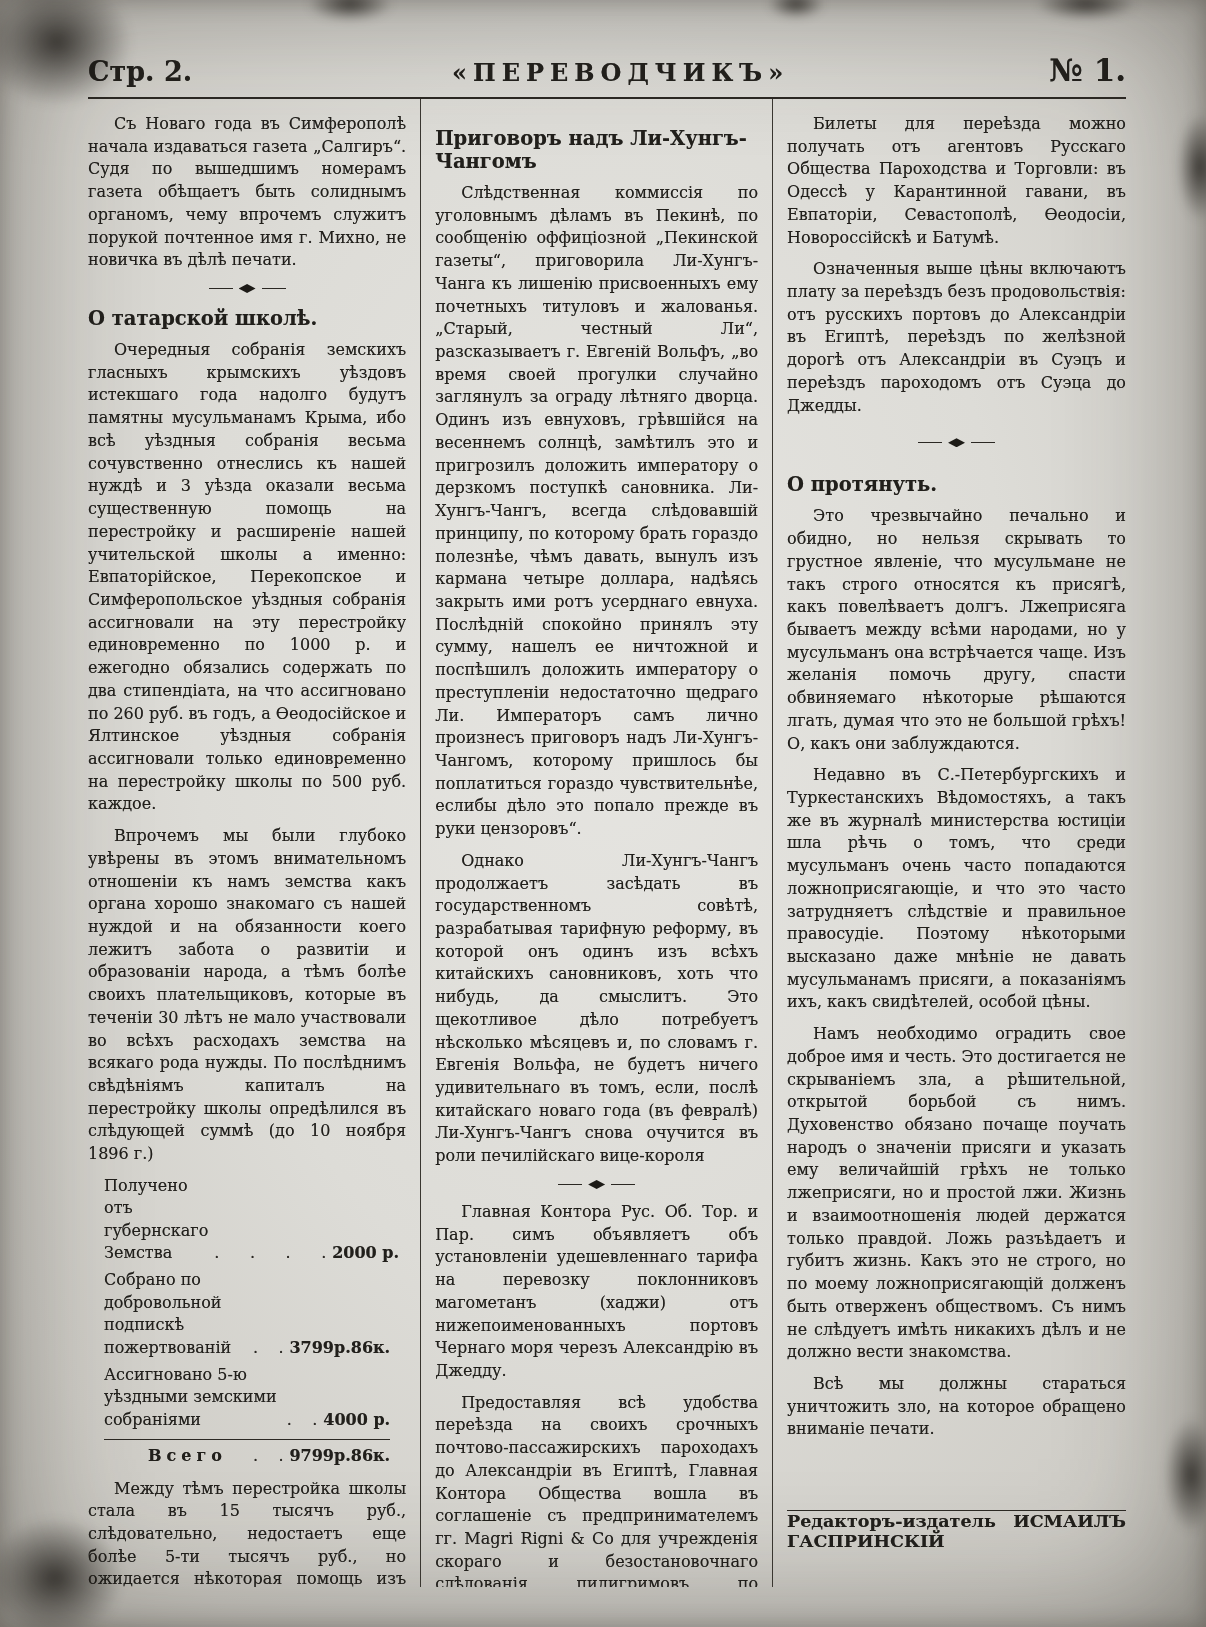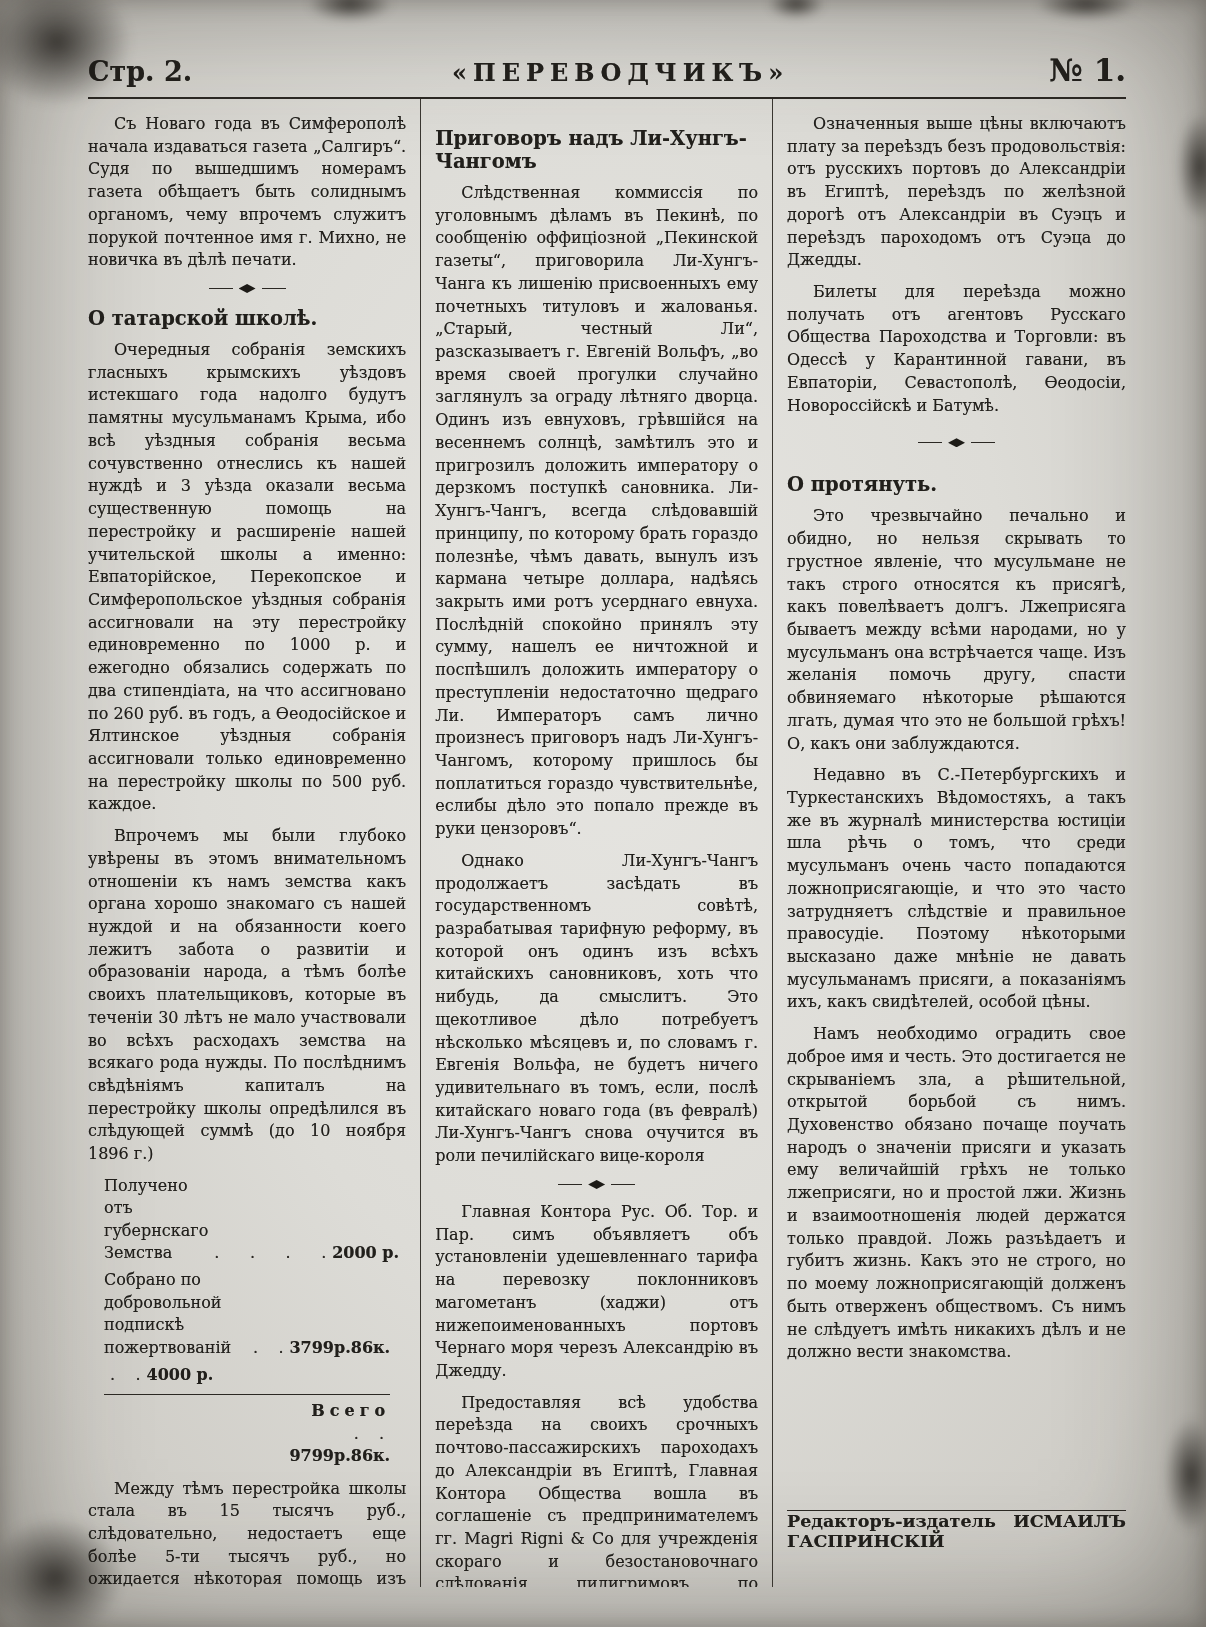--- a/index.html
+++ b/index.html
@@ -60,21 +60,21 @@
   .divider { display: flex; align-items: center; justify-content: center; gap: 6px; margin: 12px 0; }
   .divider .line { width: 24px; height: 1px; background: #2b2823; }
   .diamond { width: 17px; height: 9px; background: #1d1b17;
     clip-path: polygon(50% 0, 100% 50%, 50% 100%, 0 50%); }
 
   .ledger { margin: 4px 16px 10px; font-size: 16px; line-height: 1.4; }
   .ledger-row { display: flex; align-items: flex-end; margin: 5px 0; }
   .l-label { flex: 1 1 auto; text-align: left; }
   .l-dots { white-space: pre; padding: 0 6px; color: #2a2722; }
   .l-value { flex: 0 0 auto; text-align: right; font-weight: bold; }
-  .ledger-row.total { border-top: 1px solid #2b2823; padding-top: 5px; margin-top: 8px; flex-direction: column; }
+  .ledger-row.total { border-top: 1px solid #2b2823; padding-top: 5px; margin-top: 8px; }
   .ledger-row.total .l-label { letter-spacing: 5px; padding-left: 44px; font-weight: bold; }
 
   .editor-line {
     margin-top: auto; margin-bottom: 36px;
     border-top: 1px solid #2b2823; 
     font-size: 17.5px; font-weight: bold;
     text-align: justify; text-align-last: justify;
   }
 </style>
 </head>
@@ -116,20 +116,21 @@
           <span class="l-label">Получено отъ губернскаго Земства</span>
           <span class="l-dots">.      .      .      .</span>
           <span class="l-value">2000 р.</span>
         </div>
         <div class="ledger-row">
           <span class="l-label">Собрано по добровольной подпискѣ пожертвованій</span>
           <span class="l-dots">.    .</span>
           <span class="l-value">3799р.86к.</span>
         </div>
         <div class="ledger-row">
+          <span class="l-label">Ассигновано 5-ю уѣздными земскими собраніями</span>
           <span class="l-dots">.    .</span>
           <span class="l-value">4000 р.</span>
         </div>
         <div class="ledger-row total">
           <span class="l-label">Всего</span>
           <span class="l-dots">.    .</span>
           <span class="l-value">9799р.86к.</span>
         </div>
       </div>
 
@@ -147,31 +148,32 @@
         <span class="diamond"></span>
         <span class="line"></span>
       </div>
 
       <p class="para">Главная Контора Рус. Об. Тор. и Пар. симъ объявляетъ объ установленіи удешевленнаго тарифа на перевозку поклонниковъ магометанъ (хаджи) отъ нижепоименованныхъ портовъ Чернаго моря черезъ Александрію въ Джедду.</p>
       <p class="para">Предоставляя всѣ удобства переѣзда на своихъ срочныхъ почтово-пассажирскихъ пароходахъ до Александріи въ Египтѣ, Главная Контора Общества вошла въ соглашеніе съ предпринимателемъ гг. Magri Rigni &amp; Co для учрежденія скораго и безостановочнаго слѣдованія пилигримовъ по желѣзной дорогѣ отъ Александріи въ Суэцъ, а оттуда пароходами въ Джедду.</p>
 
     </section>
 
     <section class="col col3">
+      <p class="para">Билеты для переѣзда можно получать отъ агентовъ Русскаго Общества Пароходства и Торговли: въ Одессѣ у Карантинной гавани, въ Евпаторіи, Севастополѣ, Ѳеодосіи, Новороссійскѣ и Батумѣ.</p>
       <p class="para">Означенныя выше цѣны включаютъ плату за переѣздъ безъ продовольствія: отъ русскихъ портовъ до Александріи въ Египтѣ, переѣздъ по желѣзной дорогѣ отъ Александріи въ Суэцъ и переѣздъ пароходомъ отъ Суэца до Джедды.</p>
-      <p class="para">Билеты для переѣзда можно получать отъ агентовъ Русскаго Общества Пароходства и Торговли: въ Одессѣ у Карантинной гавани, въ Евпаторіи, Севастополѣ, Ѳеодосіи, Новороссійскѣ и Батумѣ.</p>
 
       <div class="divider">
         <span class="line"></span>
         <span class="diamond"></span>
         <span class="line"></span>
       </div>
 
       <h2 class="art-title">О протянуть.</h2>
       <p class="para">Это чрезвычайно печально и обидно, но нельзя скрывать то грустное явленіе, что мусульмане не такъ строго относятся къ присягѣ, какъ повелѣваетъ долгъ. Лжеприсяга бываетъ между всѣми народами, но у мусульманъ она встрѣчается чаще. Изъ желанія помочь другу, спасти обвиняемаго нѣкоторые рѣшаются лгать, думая что это не большой грѣхъ! О, какъ они заблуждаются.</p>
       <p class="para">Недавно въ С.-Петербургскихъ и Туркестанскихъ Вѣдомостяхъ, а такъ же въ журналѣ министерства юстиціи шла рѣчь о томъ, что среди мусульманъ очень часто попадаются ложноприсягающіе, и что это часто затрудняетъ слѣдствіе и правильное правосудіе. Поэтому нѣкоторыми высказано даже мнѣніе не давать мусульманамъ присяги, а показаніямъ ихъ, какъ свидѣтелей, особой цѣны.</p>
       <p class="para">Намъ необходимо оградить свое доброе имя и честь. Это достигается не скрываніемъ зла, а рѣшительной, открытой борьбой съ нимъ. Духовенство обязано почаще поучать народъ о значеніи присяги и указать ему величайшій грѣхъ не только лжеприсяги, но и простой лжи. Жизнь и взаимоотношенія людей держатся только правдой. Ложь разъѣдаетъ и губитъ жизнь. Какъ это не строго, но по моему ложноприсягающій долженъ быть отверженъ обществомъ. Съ нимъ не слѣдуетъ имѣть никакихъ дѣлъ и не должно вести знакомства.</p>
+      <p class="para">Всѣ мы должны стараться уничтожить зло, на которое обращено вниманіе печати.</p>
 
       <div class="editor-line">Редакторъ-издатель ИСМАИЛЪ ГАСПРИНСКІЙ</div>
     </section>
 
   </div>
 </div>
 
 </body></html>

